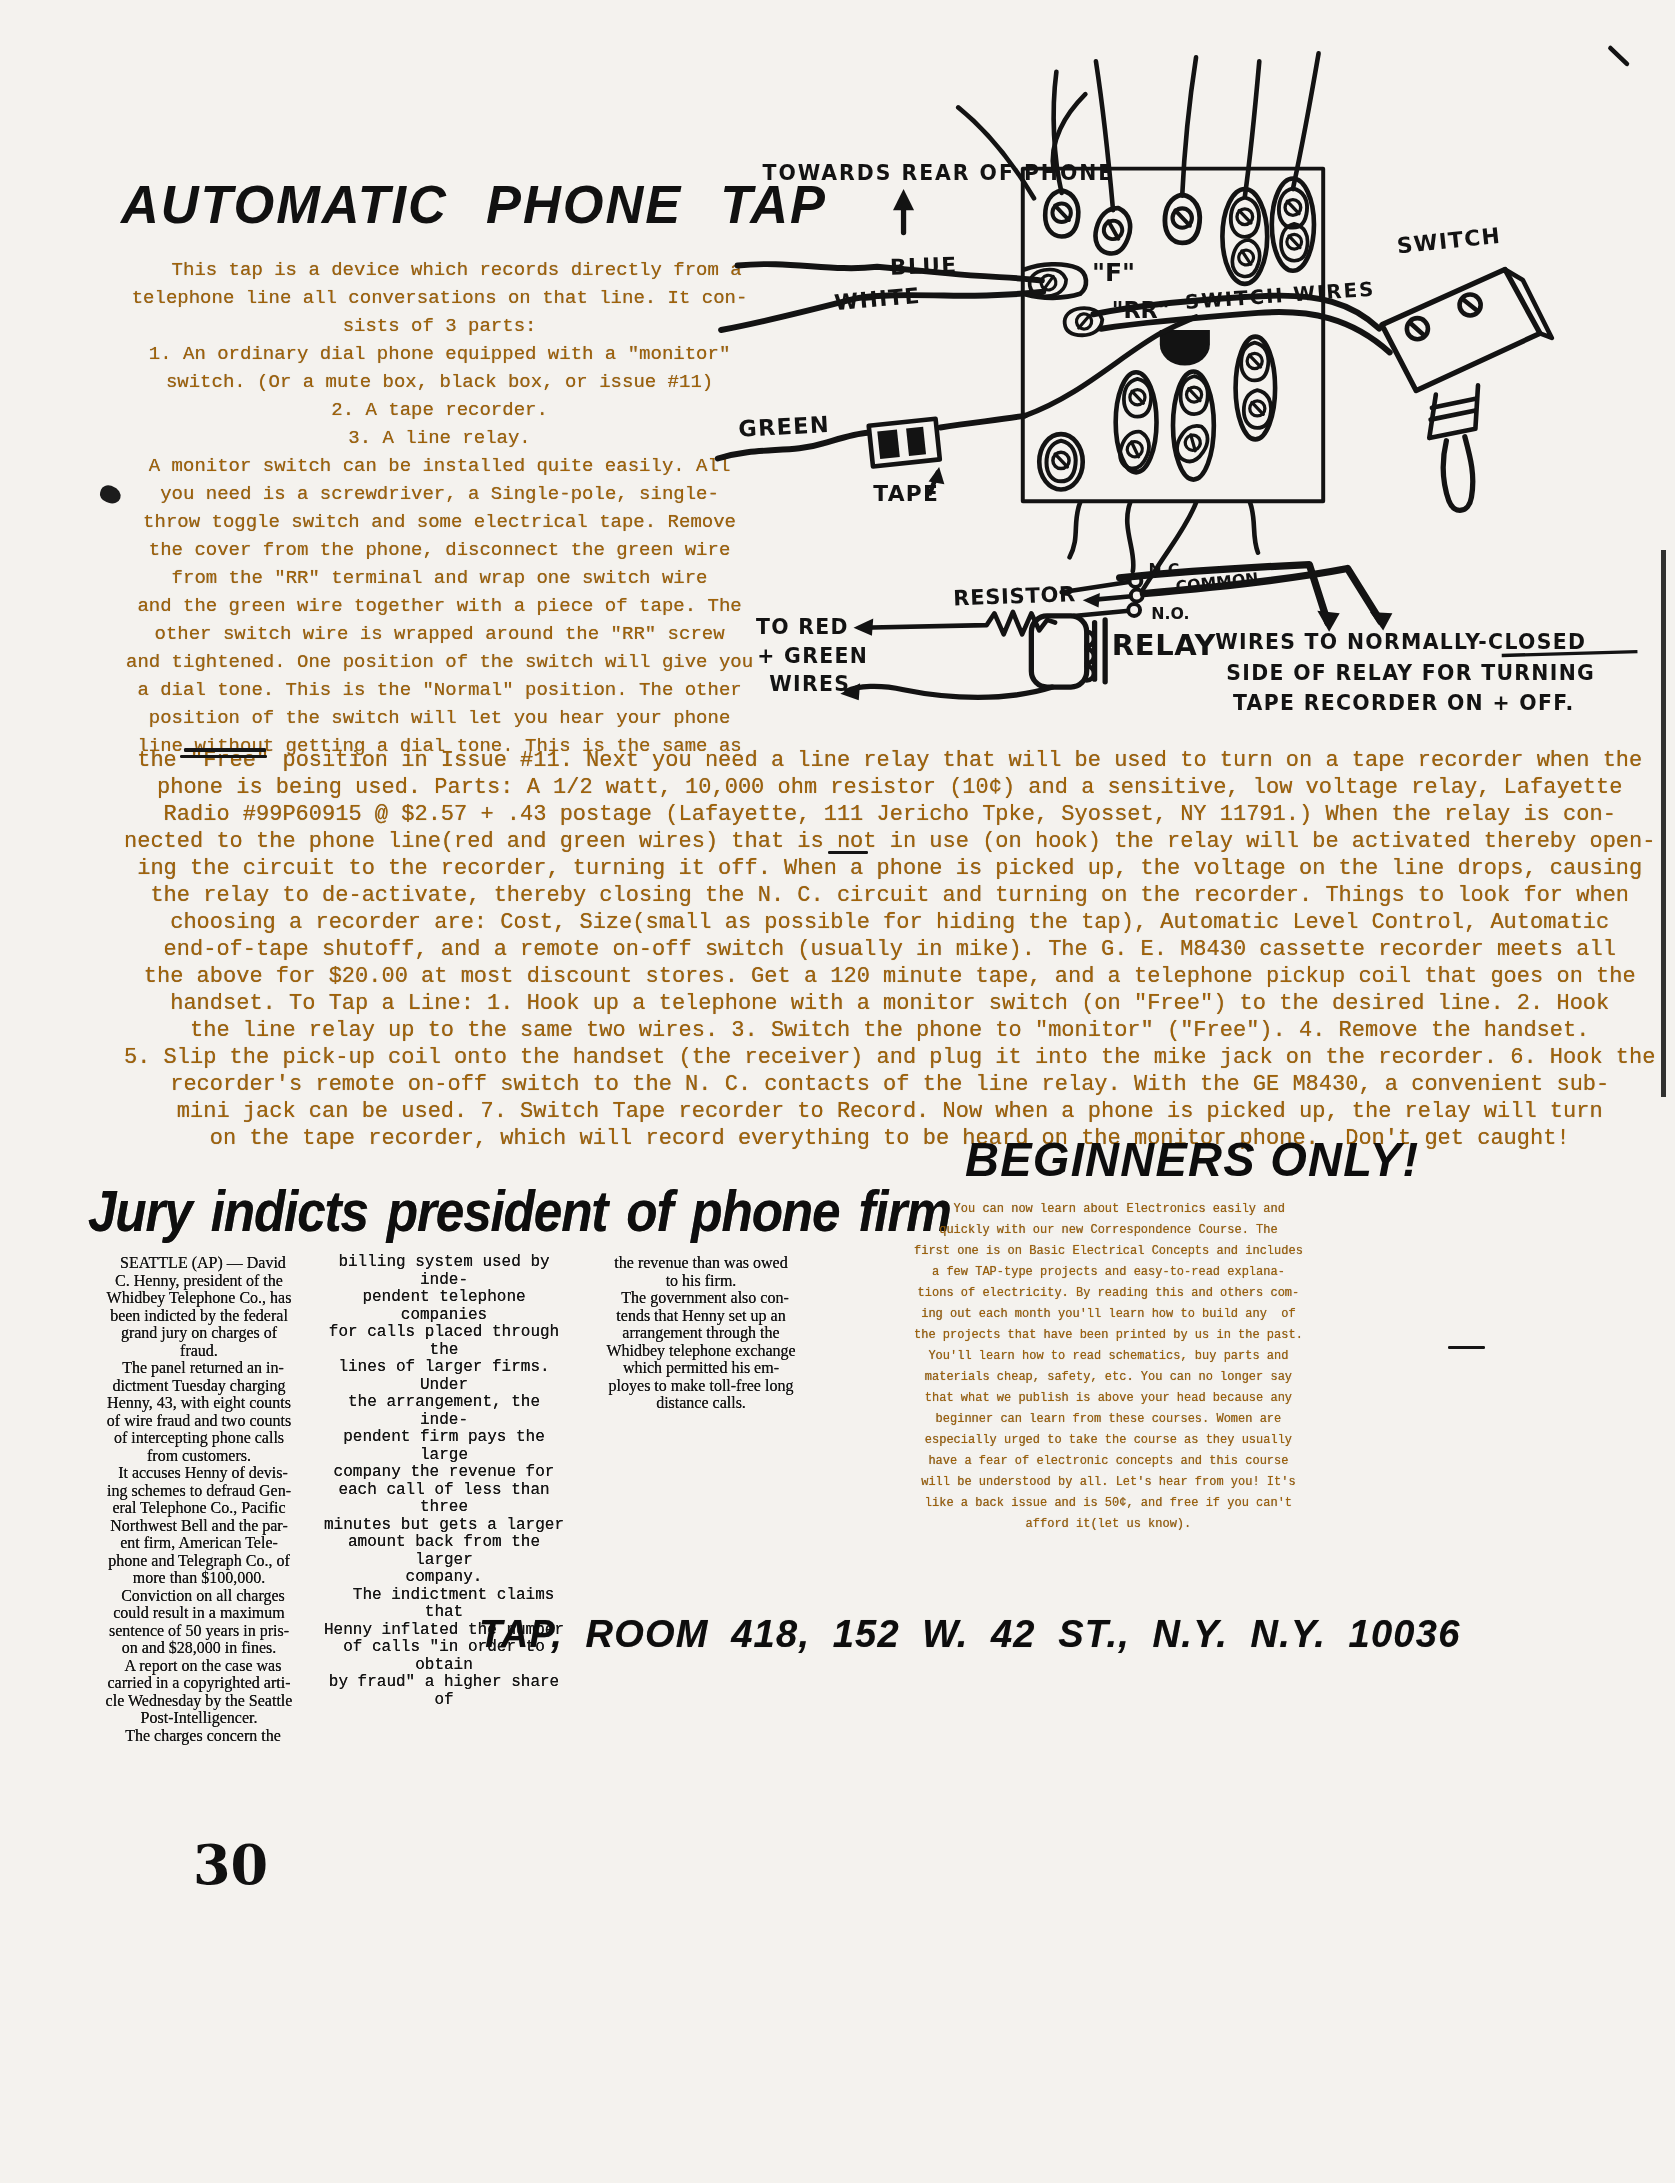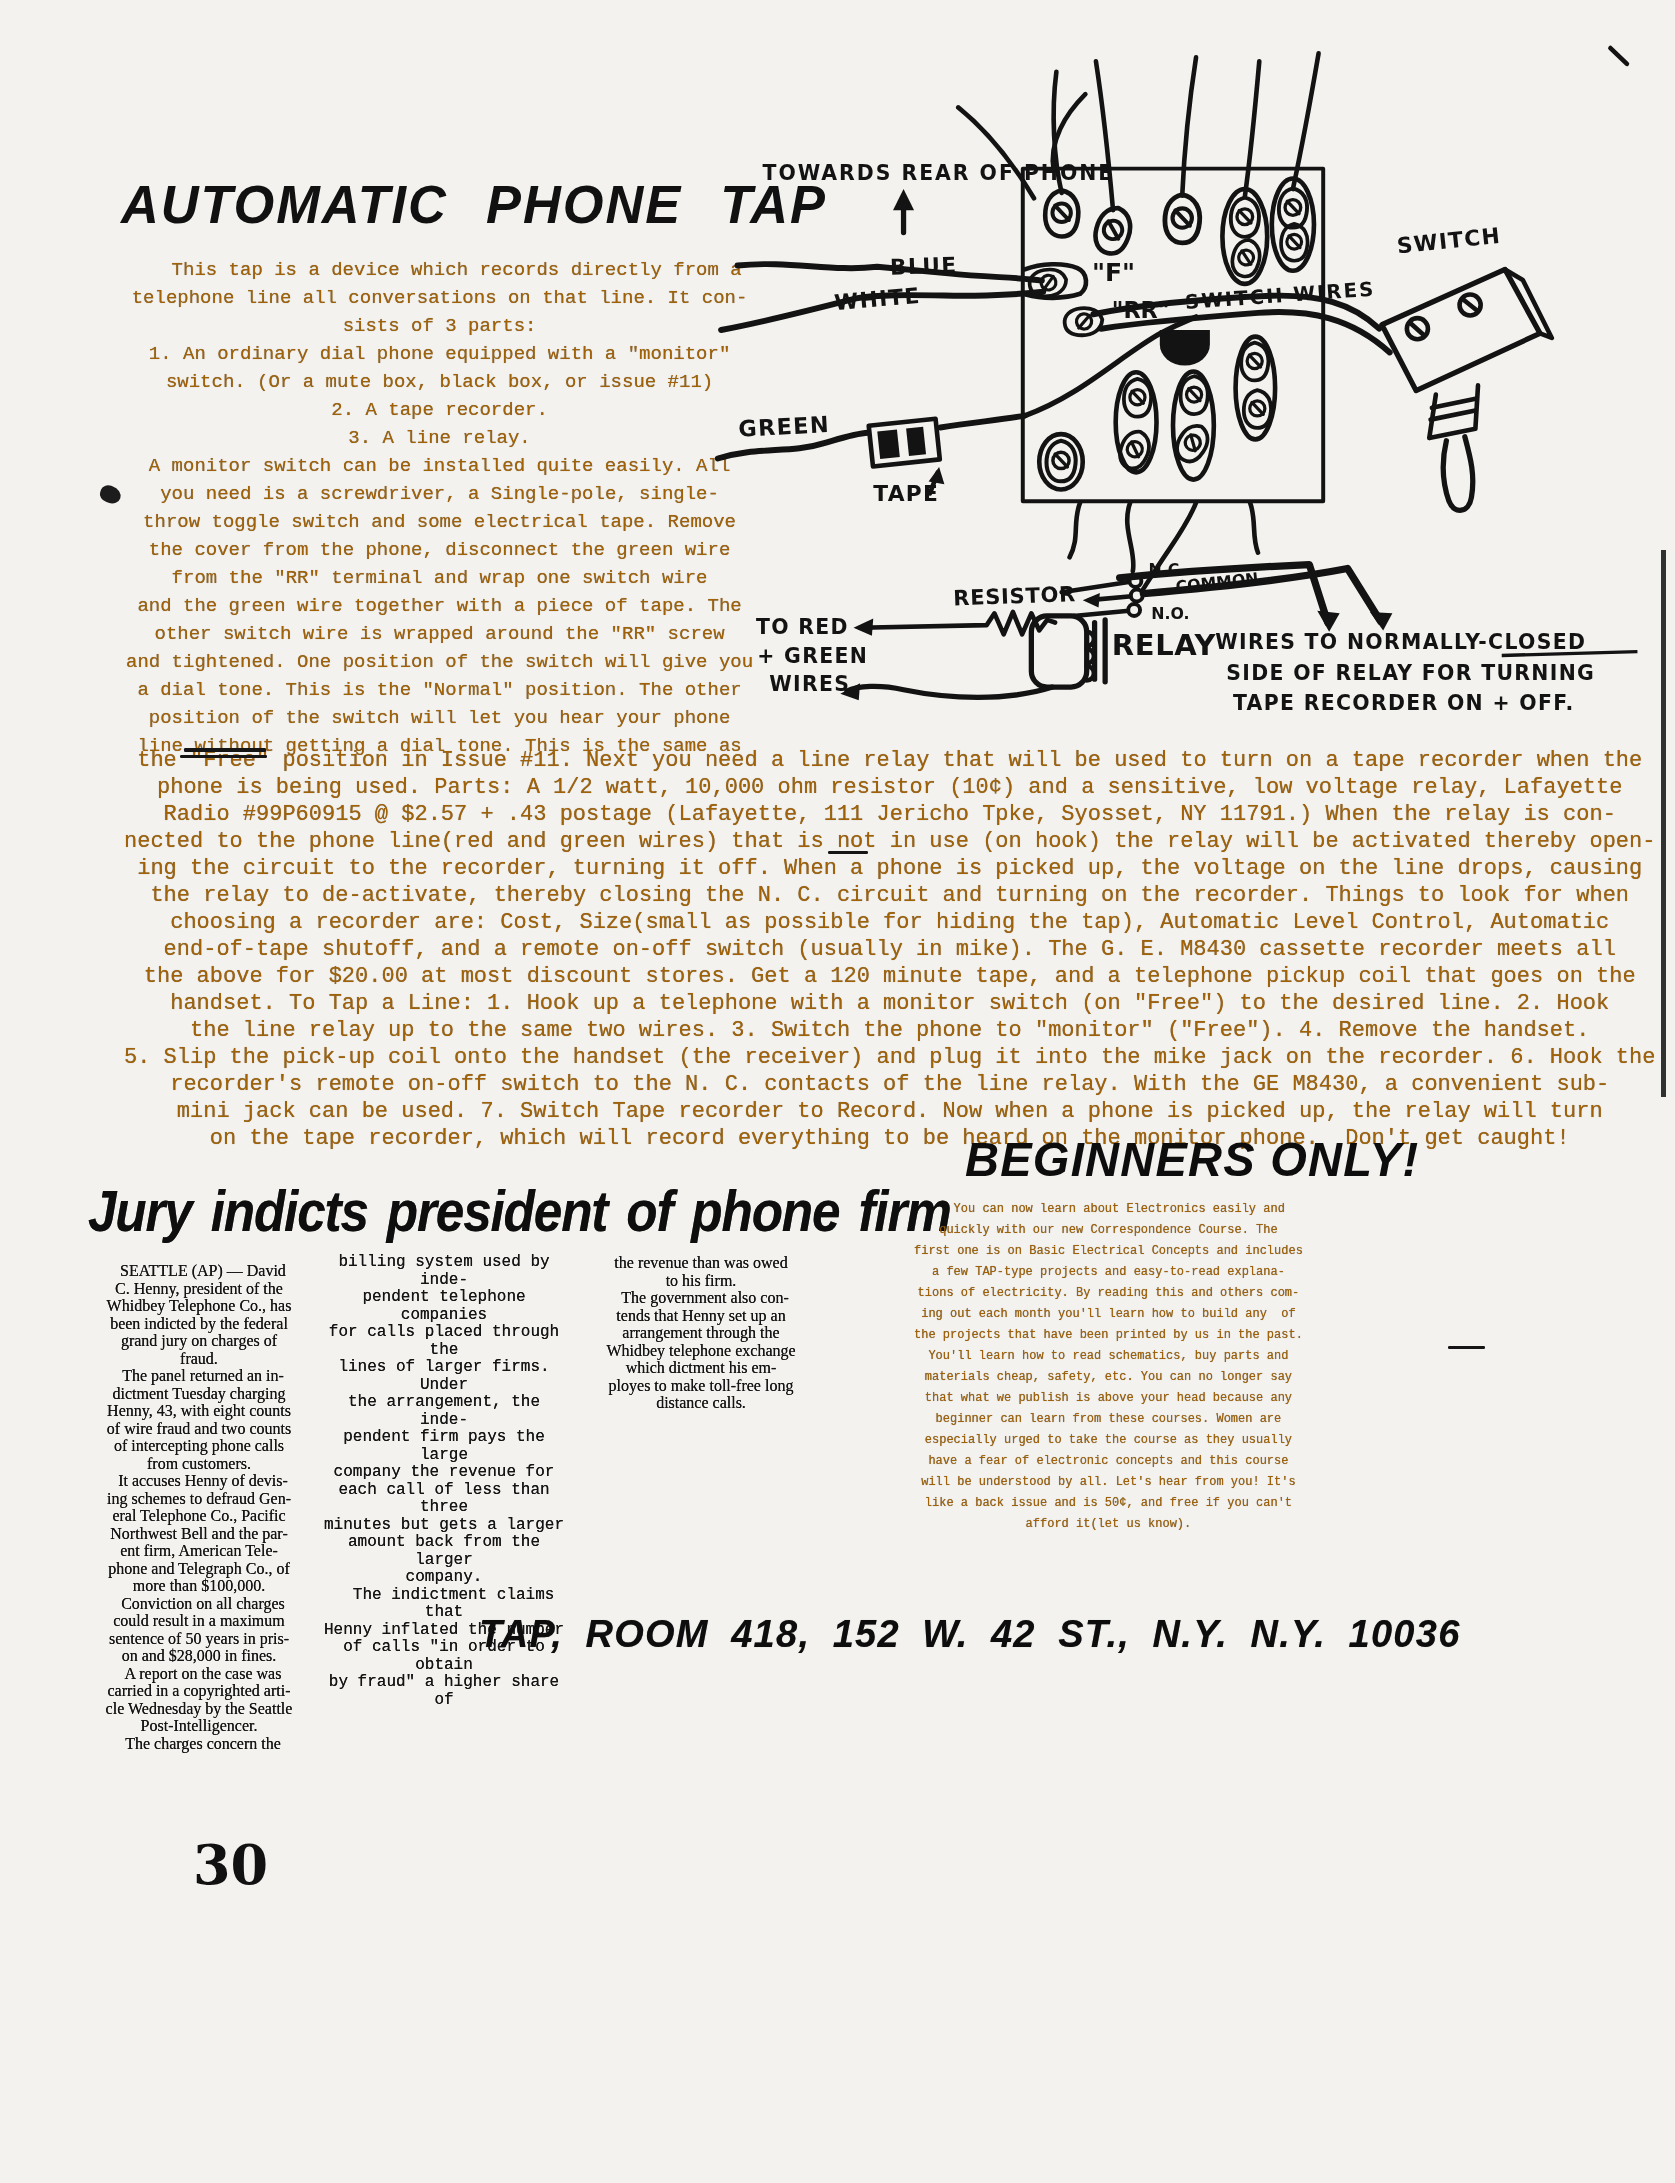--- a/index.html
+++ b/index.html
@@ -276,21 +276,21 @@
     <text x="1862" y="1031" font-size="31" letter-spacing="2">SIDE OF RELAY FOR TURNING</text>
     <text x="1872" y="1077" font-size="31" letter-spacing="2">TAPE RECORDER ON + OFF.</text>
 
     <line x1="2280" y1="994" x2="2486" y2="988" stroke="#131313" stroke-width="5"></line>
   </svg>
 
   <div class="abs edge-line" style="left:1661px;top:550px;width:4.6px;height:547px;"></div>
 
   <div class="abs news-headline" style="left:88px;top:1178px;">Jury indicts president of phone firm</div>
 
-  <div class="abs news-col" style="left:78px;top:1254px;margin-top:8px;">  SEATTLE (AP) — David
+  <div class="abs news-col" style="left:78px;top:1254px;">  SEATTLE (AP) — David
 C. Henny, president of the
 Whidbey Telephone Co., has
 been indicted by the federal
 grand jury on charges of
 fraud.
   The panel returned an in-
 dictment Tuesday charging
 Henny, 43, with eight counts
 of wire fraud and two counts
 of intercepting phone calls
@@ -325,21 +325,21 @@
   The indictment claims that
 Henny inflated the number
 of calls "in order to obtain
 by fraud" a higher share of</div>
   <div class="abs news-col" style="left:580px;top:1254px;">the revenue than was owed
 to his firm.
   The government also con-
 tends that Henny set up an
 arrangement through the
 Whidbey telephone exchange
-which dictment his em-
+which permitted his em-
 ployes to make toll-free long
 distance calls.</div>
 
   <div class="abs beg-title" style="left:965px;top:1131px;">BEGINNERS ONLY!</div>
   <div class="abs type beg-body" style="left:914px;top:1199px;">   You can now learn about Electronics easily and
 quickly with our new Correspondence Course. The
 first one is on Basic Electrical Concepts and includes
 a few TAP-type projects and easy-to-read explana-
 tions of electricity. By reading this and others com-
 ing out each month you'll learn how to build any  of

